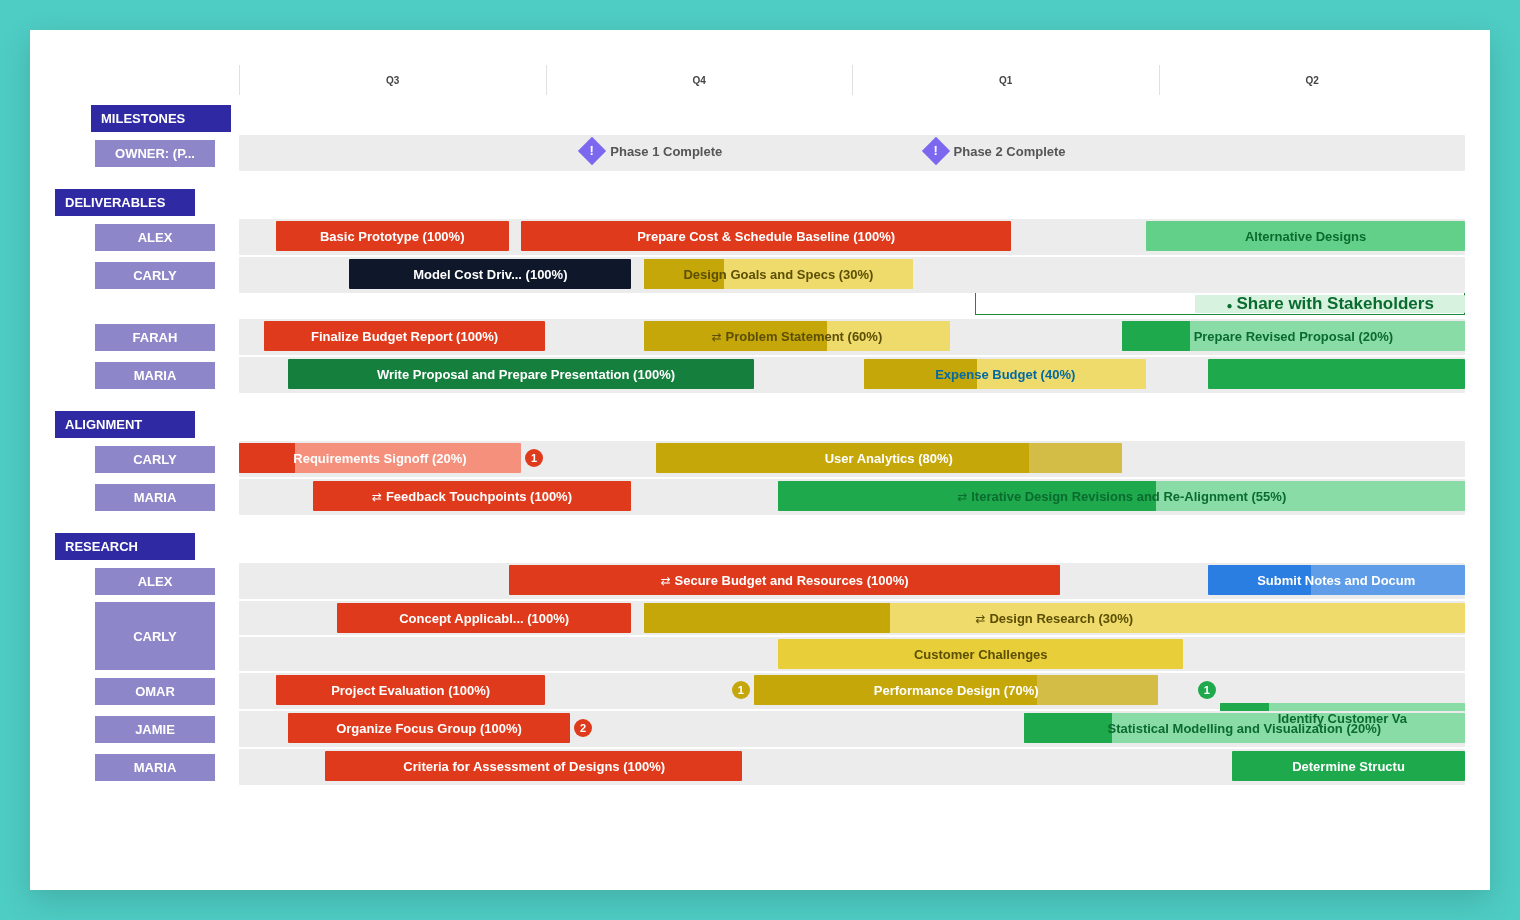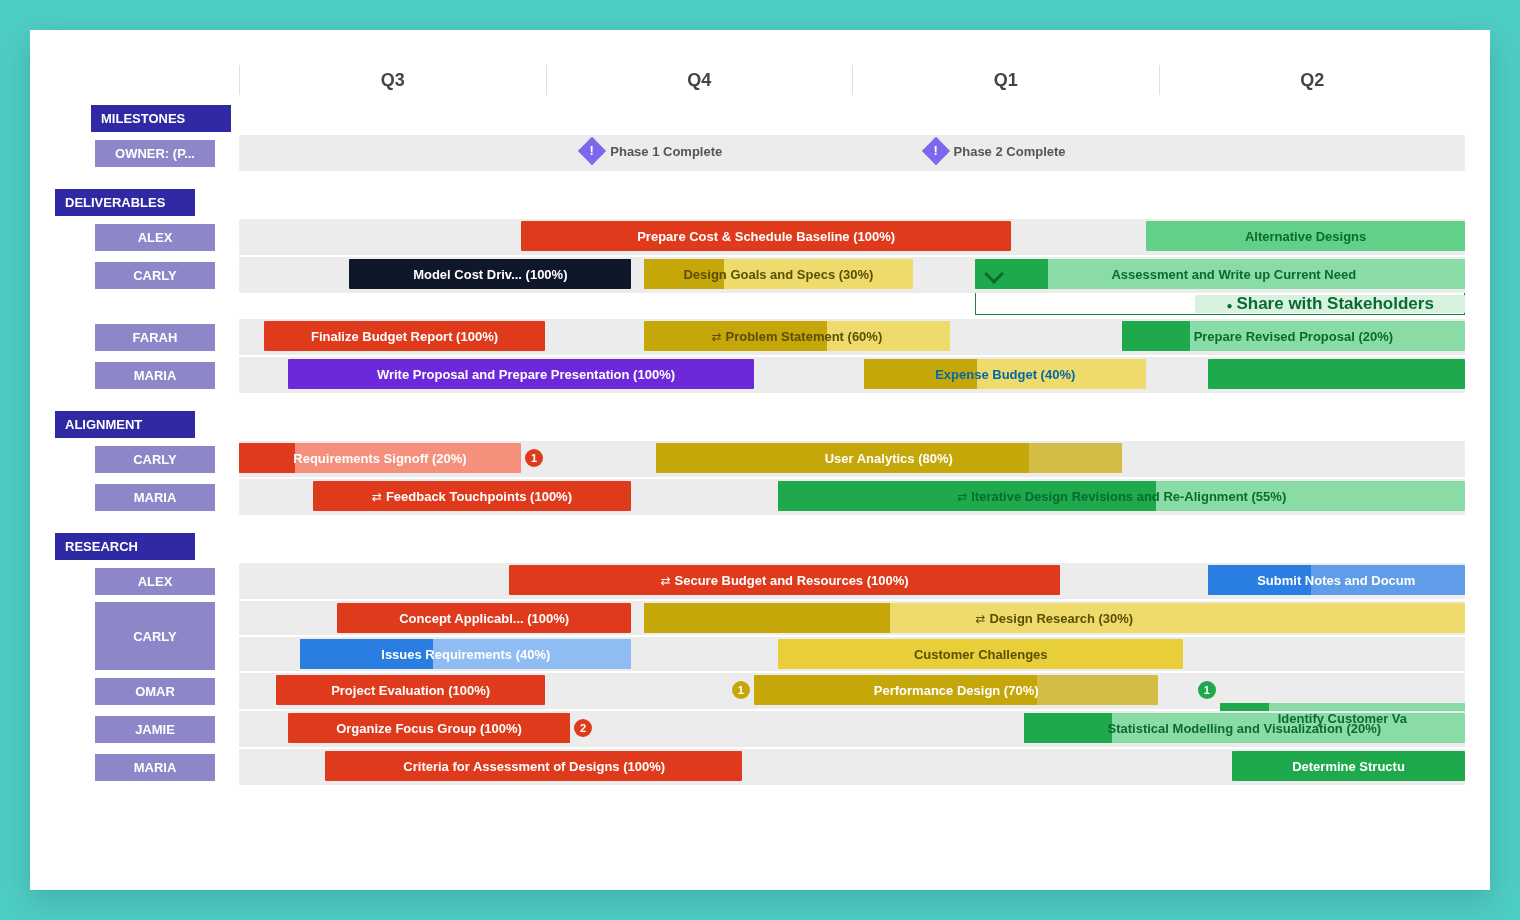--- a/index.html
+++ b/index.html
@@ -72,21 +72,21 @@
   .row.blank { height: 12px; }
 
   .quarter-cell {
     position: absolute;
     top: 0; height: 100%;
     display: flex;
     align-items: center;
     justify-content: center;
     color: #444;
     font-weight: 600;
-    font-size: 18px;
+    font-size: 10px;
     border-left: 1px solid #e0e0e0;
   }
 
   .bar {
     position: absolute;
     top: 2px;
     height: 30px;
     display: flex;
     align-items: center;
     justify-content: center;
@@ -208,20 +208,23 @@
         <div class="sidebar">
           <div class="section-label">DELIVERABLES</div>
         </div>
         <div class="track" style="background: transparent;"></div>
       </div>
       <div class="row">
         <div class="sidebar">
           <div class="owner-label">ALEX</div>
         </div>
         <div class="track">
+          <div class="bar" style="left: 3%; width: 19%; background: rgb(224, 58, 28);">
+            <span class="bar-text">Basic Prototype (100%)</span>
+          </div>
           <div class="bar" style="left: 23%; width: 40%; background: rgb(224, 58, 28);">
             <span class="bar-text">Prepare Cost &amp; Schedule Baseline (100%)</span>
           </div>
           <div class="bar" style="left: 74%; width: 26%; background: rgb(99, 208, 138); color: rgb(10, 107, 46);">
             <span class="bar-text">Alternative Designs</span>
           </div>
         </div>
       </div>
       <div class="row">
         <div class="sidebar">
@@ -229,26 +232,20 @@
         </div>
         <div class="track">
           <div class="bar" style="left: 9%; width: 23%; background: #0f172a;">
             <span class="bar-text">Model Cost Driv... (100%)</span>
           </div>
           <div class="bar" style="left: 33%; width: 22%; background: rgb(232, 207, 58); color: rgb(92, 79, 4);">
             <div style="position: absolute; left: 0px; top: 0px; height: 100%; width: 30%; background: rgb(197, 167, 9);"></div>
             <div class="progress-shade" style="left: 30%; width: 70%;"></div>
             <span class="bar-text">Design Goals and Specs (30%)</span>
           </div>
-          <div class="bar" style="left: 60%; width: 40%; background: rgb(99, 208, 138); color: rgb(10, 107, 46); padding-left: 34px;">
-            <div style="position: absolute; left: 0px; top: 0px; height: 100%; width: 15%; background: rgb(30, 169, 76);"></div>
-            <div class="progress-shade" style="left: 15%; width: 85%;"></div>
-            <span class="chevron" style="color: rgb(10, 107, 46);"></span>
-            <span class="bar-text">Assessment and Write up Current Need</span>
-          </div>
         </div>
       </div>
       <div class="row" style="height: 22px;">
         <div class="sidebar"></div>
         <div class="track" style="background: transparent;">
           <div class="sub-border" style="left: 60%; width: 40%; top: -2px; height: 22px;"></div>
           <div class="bar small" style="left: 78%; width: 22%; top: 0px; height: 18px; background: rgb(216, 242, 224); color: rgb(10, 107, 46);">
             <span class="bar-text dot-icon">Share with Stakeholders</span>
           </div>
         </div>
@@ -271,21 +268,21 @@
             <div class="progress-shade" style="left: 20%; width: 80%;"></div>
             <span class="bar-text">Prepare Revised Proposal (20%)</span>
           </div>
         </div>
       </div>
       <div class="row">
         <div class="sidebar">
           <div class="owner-label">MARIA</div>
         </div>
         <div class="track">
-          <div class="bar" style="left: 4%; width: 38%; background: #6d28d9; padding-left: 16px;">
+          <div class="bar" style="left: 4%; width: 38%; background: #15803d; padding-left: 16px;">
             <span class="bar-text">Write Proposal and Prepare Presentation (100%)</span>
           </div>
           <div class="bar" style="left: 51%; width: 23%; background: rgb(232, 207, 58); color: #0369a1;">
             <div style="position: absolute; left: 0px; top: 0px; height: 100%; width: 40%; background: rgb(197, 167, 9);"></div>
             <div class="progress-shade" style="left: 40%; width: 60%;"></div>
             <span class="bar-text">Expense Budget (40%)</span>
           </div>
           <div class="bar" style="left: 79%; width: 21%; background: rgb(30, 169, 76);">
             <span class="bar-text"></span>
           </div>
@@ -366,25 +363,20 @@
             <div class="bar" style="left: 8%; width: 24%; background: rgb(224, 58, 28);">
               <span class="bar-text">Concept Applicabl... (100%)</span>
             </div>
             <div class="bar" style="left: 33%; width: 67%; background: rgb(232, 207, 58); color: rgb(92, 79, 4);">
               <div style="position: absolute; left: 0px; top: 0px; height: 100%; width: 30%; background: rgb(197, 167, 9);"></div>
               <div class="progress-shade" style="left: 30%; width: 70%;"></div>
               <span class="bar-text subtask-icon">Design Research (30%)</span>
             </div>
           </div>
           <div style="position: absolute; left: 0px; right: 0px; top: 36px; height: 34px; background: rgb(236, 236, 236);">
-            <div class="bar" style="left: 5%; width: 27%; background: rgb(107, 166, 240);">
-              <div style="position: absolute; left: 0px; top: 0px; height: 100%; width: 40%; background: rgb(42, 125, 225);"></div>
-              <div class="progress-shade" style="left: 40%; width: 60%;"></div>
-              <span class="bar-text">Issues Requirements (40%)</span>
-            </div>
             <div class="bar" style="left: 44%; width: 33%; background: rgb(232, 207, 58); color: rgb(92, 79, 4);">
               <span class="bar-text">Customer Challenges</span>
             </div>
           </div>
         </div>
       </div>
       <div class="row">
         <div class="sidebar">
           <div class="owner-label">OMAR</div>
         </div>

